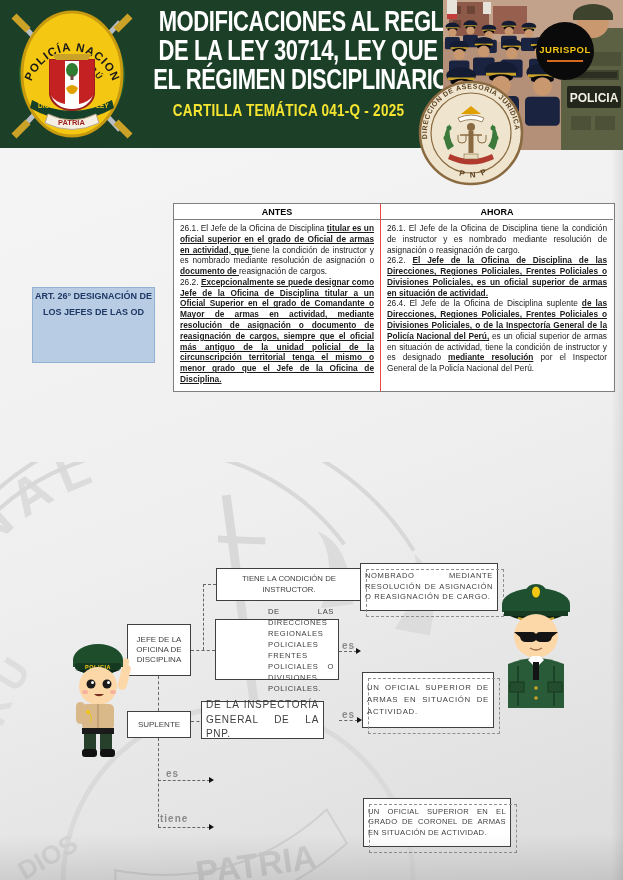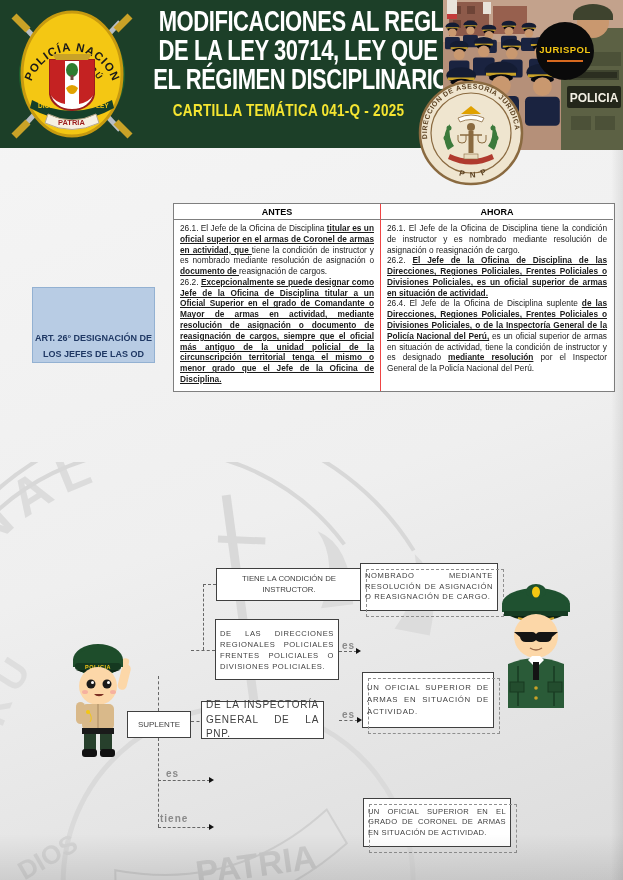--- a/index.html
+++ b/index.html
@@ -26,35 +26,35 @@
   .th{box-sizing:border-box;font-weight:700;font-size:9px;text-align:center;padding:3px 0 2px;
       border-bottom:1px solid #7f7f7f;color:#000;}
   .td{box-sizing:border-box;font-size:8.3px;line-height:1.3;color:#1a1a1a;text-align:justify;
       padding:3px 6px 6px 6px;}
   .col-a{width:207px;border-right:1px solid #ef4444;}
   .col-b{width:232px;}
   .para{margin:0;}
   .bu{font-weight:700;text-decoration:underline;}
   
   .art-label{position:absolute;left:32px;top:287px;width:121px;height:74px;background:#b8cce4;
-             border:1px solid #93b1d2;display:flex;align-items:flex-end;justify-content:center;
+             border:1px solid #93b1d2;display:flex;align-items:flex-start;justify-content:center;
              text-align:center;font-weight:700;font-size:9px;line-height:1.8;color:#1f3864;z-index:2;}
   
   .dbox{position:absolute;background:#fff;border:1px solid #404040;color:#3f3f3f;
         display:flex;align-items:center;z-index:2;box-sizing:border-box;}
   .dbox.center{justify-content:center;text-align:center;}
   .dbox.just{text-align:justify;}
   .dbox .inner{width:100%;padding:2px 4px;}
   .shadowed{position:relative;z-index:2;}
   .shadowed::after{content:"";position:absolute;left:5px;top:5px;width:100%;height:100%;
                    border:1px dashed #8f8f8f;z-index:-1;}
   .n-jefe{left:127px;top:624px;width:64px;height:52px;font-size:8px;line-height:1.25;}
   .n-suplente{left:127px;top:711px;width:64px;height:27px;font-size:8px;}
   .n-cond{left:216px;top:568px;width:146px;height:33px;font-size:7.8px;line-height:1.3;}
-  .n-dir{left:215px;top:619px;width:124px;height:61px;font-size:7.6px;line-height:1.45;letter-spacing:0.6px;}
+  .n-dir{left:215px;top:619px;width:124px;height:61px;font-size:7.6px;line-height:1.45;letter-spacing:0.6px;padding-left:48px;}
   .n-insp{left:201px;top:701px;width:123px;height:38px;font-size:10px;line-height:1.45;letter-spacing:0.7px;}
   .n-nomb{left:360px;top:563px;width:138px;height:48px;font-size:7.6px;line-height:1.4;letter-spacing:0.6px;}
   .n-of1{left:362px;top:624px;width:132px;height:56px;font-size:7.8px;line-height:1.5;letter-spacing:0.7px;}
   .n-cor{left:363px;top:694px;width:148px;height:49px;font-size:7.6px;line-height:1.4;letter-spacing:0.3px;}
   
   .hline{position:absolute;border-top:1px dashed #666;height:0;z-index:1;}
   .vline{position:absolute;border-left:1px dashed #666;width:0;z-index:1;}
   .arr{position:absolute;width:0;height:0;border-top:3px solid transparent;
        border-bottom:3px solid transparent;border-left:5px solid #111;z-index:2;}
   .edge-label{position:absolute;font-size:10px;color:#8a8a8a;z-index:2;letter-spacing:1px;font-weight:bold;}
@@ -225,21 +225,21 @@
   </svg>
 
   <div class="art-label">
     <span>ART. 26° DESIGNACIÓN DE LOS JEFES DE LAS OD</span>
   </div>
 
   <div class="law-table">
     <div class="th col-a">ANTES</div>
     <div class="th col-b">AHORA</div>
     <div class="td col-a">
-        <div class="para"><span>26.1. El Jefe de la Oficina de Disciplina </span><span class="bu">titular es un oficial superior en el armas de Coronel de armas en actividad, que </span><span>tiene la condición de instructor y es nombrado mediante resolución de asignación o </span><span class="bu">documento de </span><span>reasignación de cargos.</span></div>
+        <div class="para"><span>26.1. El Jefe de la Oficina de Disciplina </span><span class="bu">titular es un oficial superior en el grado de Oficial de armas en actividad, que </span><span>tiene la condición de instructor y es nombrado mediante resolución de asignación o </span><span class="bu">documento de </span><span>reasignación de cargos.</span></div>
         <div class="para"><span>26.2. </span><span class="bu">Excepcionalmente se puede designar como Jefe de la Oficina de Disciplina titular a un Oficial Superior en el grado de Comandante o Mayor de armas en actividad, mediante resolución de asignación o documento de reasignación de cargos, siempre que el oficial más antiguo de la unidad policial de la circunscripción territorial tenga el mismo o menor grado que el Jefe de la Oficina de Disciplina.</span></div>
       </div>
     <div class="td col-b">
         <div class="para"><span>26.1. El Jefe de la Oficina de Disciplina tiene la condición de instructor y es nombrado mediante resolución de asignación o reasignación de cargo.</span></div>
         <div class="para"><span>26.2. </span><span class="bu">El Jefe de la Oficina de Disciplina de las Direcciones, Regiones Policiales, Frentes Policiales o Divisiones Policiales, es un oficial superior de armas en situación de actividad.</span></div>
         <div class="para"><span>26.4. El Jefe de la Oficina de Disciplina suplente </span><span class="bu">de las Direcciones, Regiones Policiales, Frentes Policiales o Divisiones Policiales, o de la Inspectoría General de la Policía Nacional del Perú,</span><span> es un oficial superior de armas en situación de actividad, tiene la condición de instructor y es designado </span><span class="bu">mediante resolución</span><span> por el Inspector General de la Policía Nacional del Perú.</span></div>
       </div>
   </div>
 
   <div class="vline" style="left:203px;top:584px;height:66px"></div>
@@ -257,20 +257,23 @@
   <div class="hline" style="left:339px;top:651px;width:18px"></div>
   <div class="arr" style="left:356px;top:648px"></div>
   <div class="hline" style="left:339px;top:720px;width:19px"></div>
   <div class="arr" style="left:357px;top:717px"></div>
   <span class="edge-label" style="left:342px;top:570px">es</span>
   <span class="edge-label" style="left:342px;top:640px">es</span>
   <span class="edge-label" style="left:342px;top:709px">es</span>
   <span class="edge-label" style="left:166px;top:768px">es</span>
   <span class="edge-label" style="left:160px;top:813px">tiene</span>
 
+  <div class="dbox center n-jefe">
+      <div class="inner">JEFE DE LA OFICINA DE DISCIPLINA</div>
+    </div>
   <div class="dbox center n-suplente">
       <div class="inner">SUPLENTE</div>
     </div>
   <div class="dbox center n-cond">
       <div class="inner">TIENE LA CONDICIÓN DE INSTRUCTOR.</div>
     </div>
   <div class="dbox just n-dir">
       <div class="inner">DE LAS DIRECCIONES REGIONALES POLICIALES FRENTES POLICIALES O DIVISIONES POLICIALES.</div>
     </div>
   <div class="dbox just n-insp">

